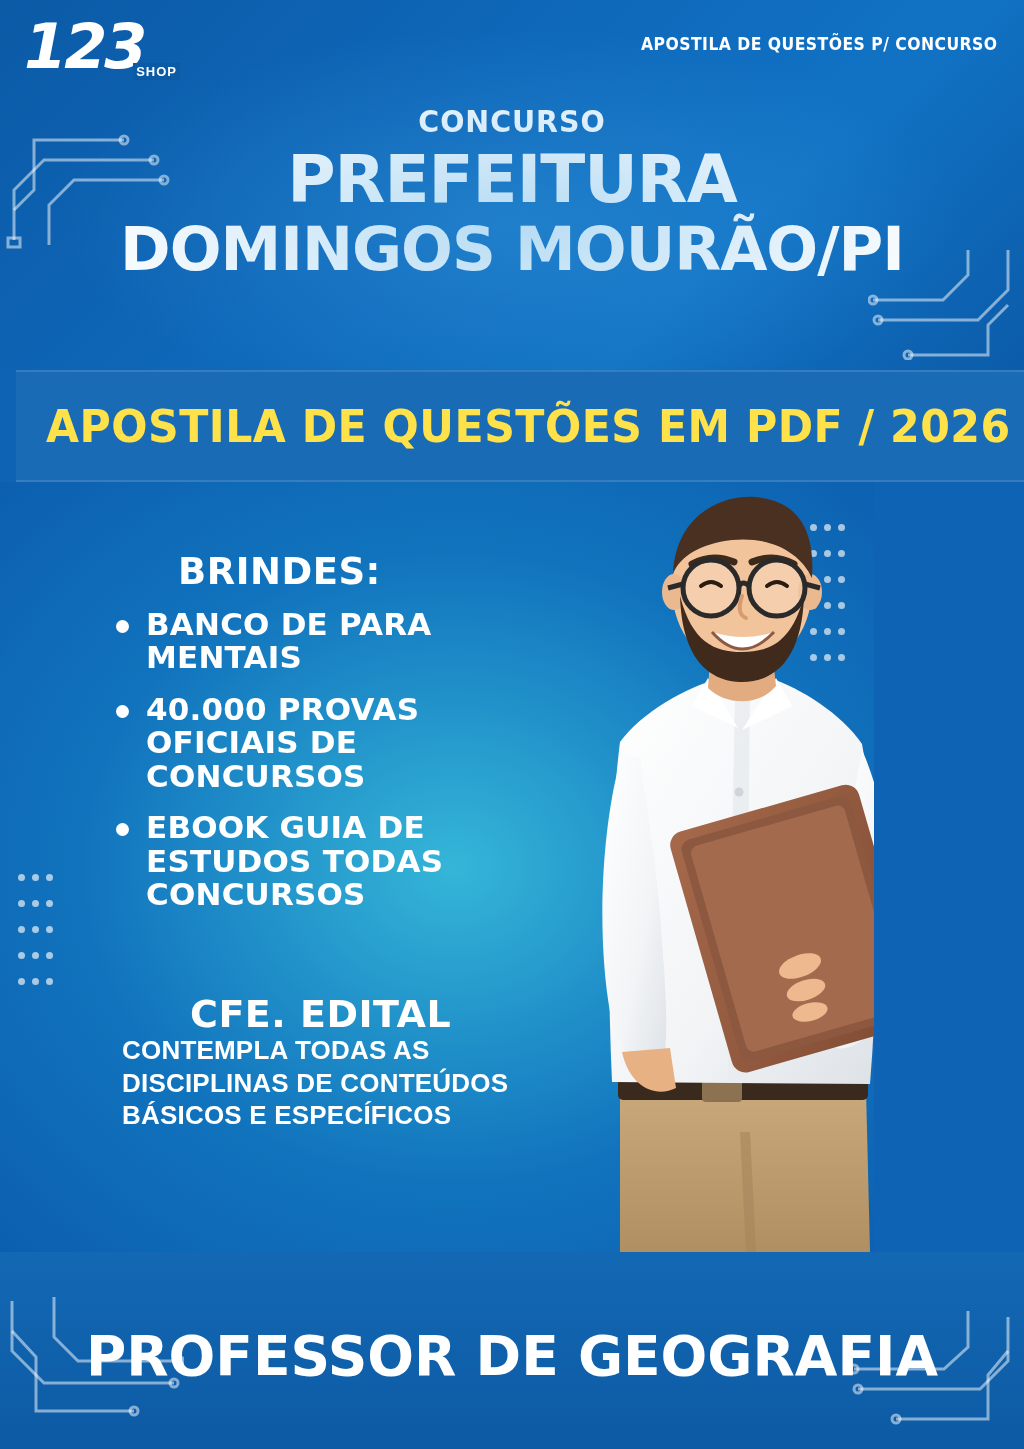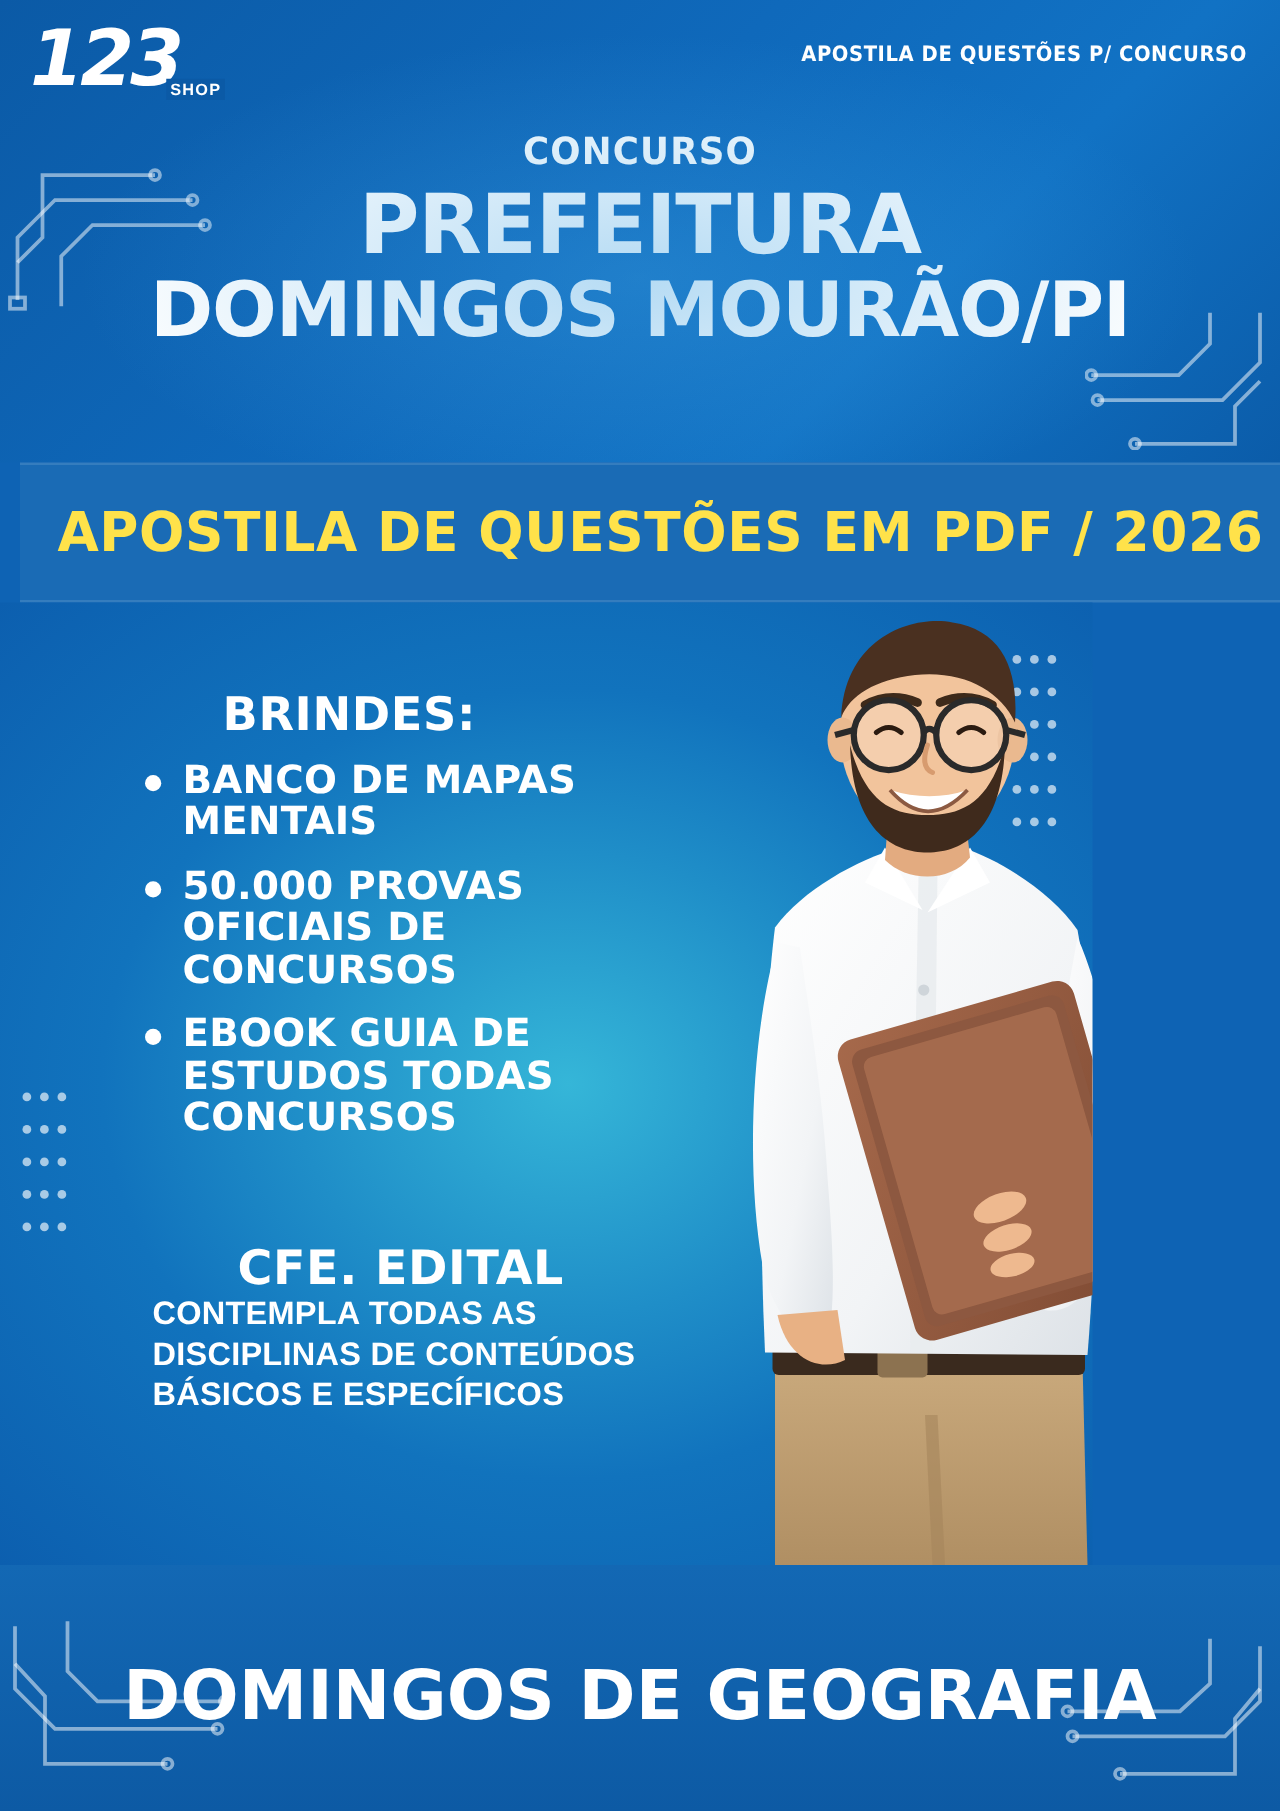--- a/index.html
+++ b/index.html
@@ -331,25 +331,25 @@
       <span></span>
         <span></span>
         <span></span>
     </div>
 
     <div class="brindes-title">BRINDES:</div>
 
     <ul class="brindes-list">
       <li>
         <span class="dot"></span>
-        <span>BANCO DE MAPAS MENTAIS</span>
+        <span>BANCO DE PARA MENTAIS</span>
       </li>
       <li>
         <span class="dot"></span>
-        <span>50.000 PROVAS OFICIAIS DE CONCURSOS</span>
+        <span>40.000 PROVAS OFICIAIS DE CONCURSOS</span>
       </li>
       <li>
         <span class="dot"></span>
         <span>EBOOK GUIA DE ESTUDOS TODAS CONCURSOS</span>
       </li>
     </ul>
 
     <div class="cfe-title">CFE. EDITAL</div>
     <div class="cfe-sub">CONTEMPLA TODAS AS DISCIPLINAS DE CONTEÚDOS BÁSICOS E ESPECÍFICOS</div>
 
@@ -462,16 +462,16 @@
       <circle cx="176" cy="70" r="4"></circle>
     </svg>
     <svg class="circuit circuit-br" width="170" height="120" viewBox="0 0 170 120">
       <path d="M160 10 L160 54 L132 82 L10 82"></path>
       <path d="M160 44 L140 68 L140 112 L48 112"></path>
       <path d="M120 4 L120 40 L96 62 L6 62"></path>
       <circle cx="10" cy="82" r="4"></circle>
       <circle cx="48" cy="112" r="4"></circle>
       <circle cx="6" cy="62" r="4"></circle>
     </svg>
-    <div class="bottom-title">DOMINGOS DE GEOGRAFIA</div>
+    <div class="bottom-title">PROFESSOR DE GEOGRAFIA</div>
   </div>
 
 </div>
 
 </body></html>

